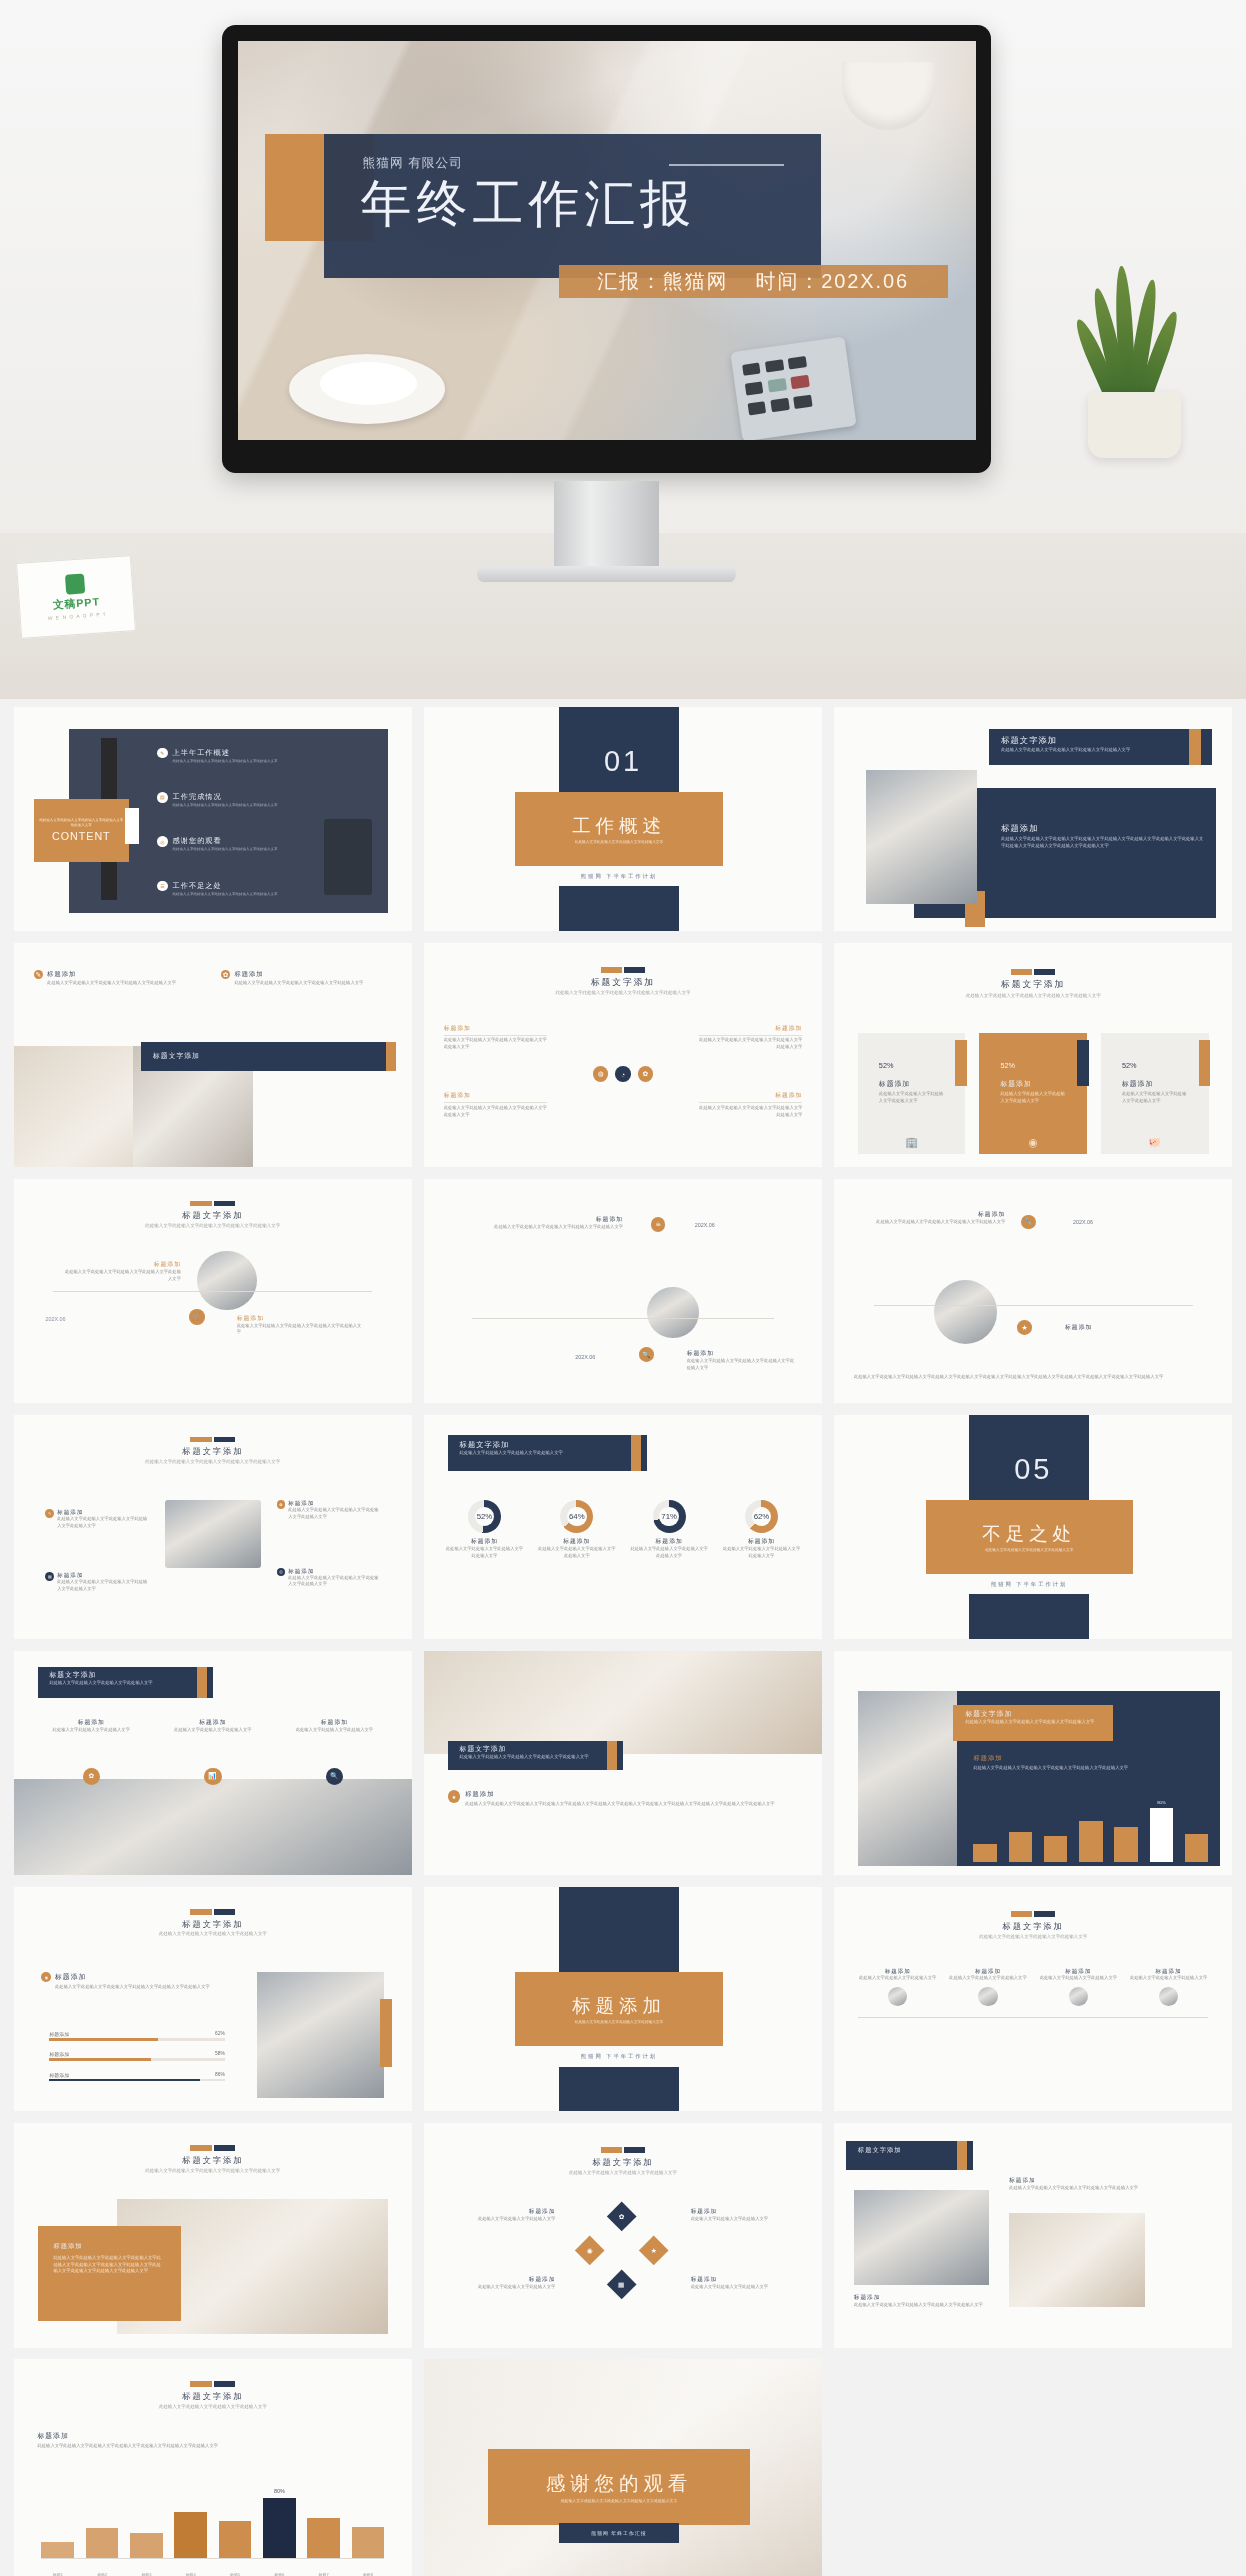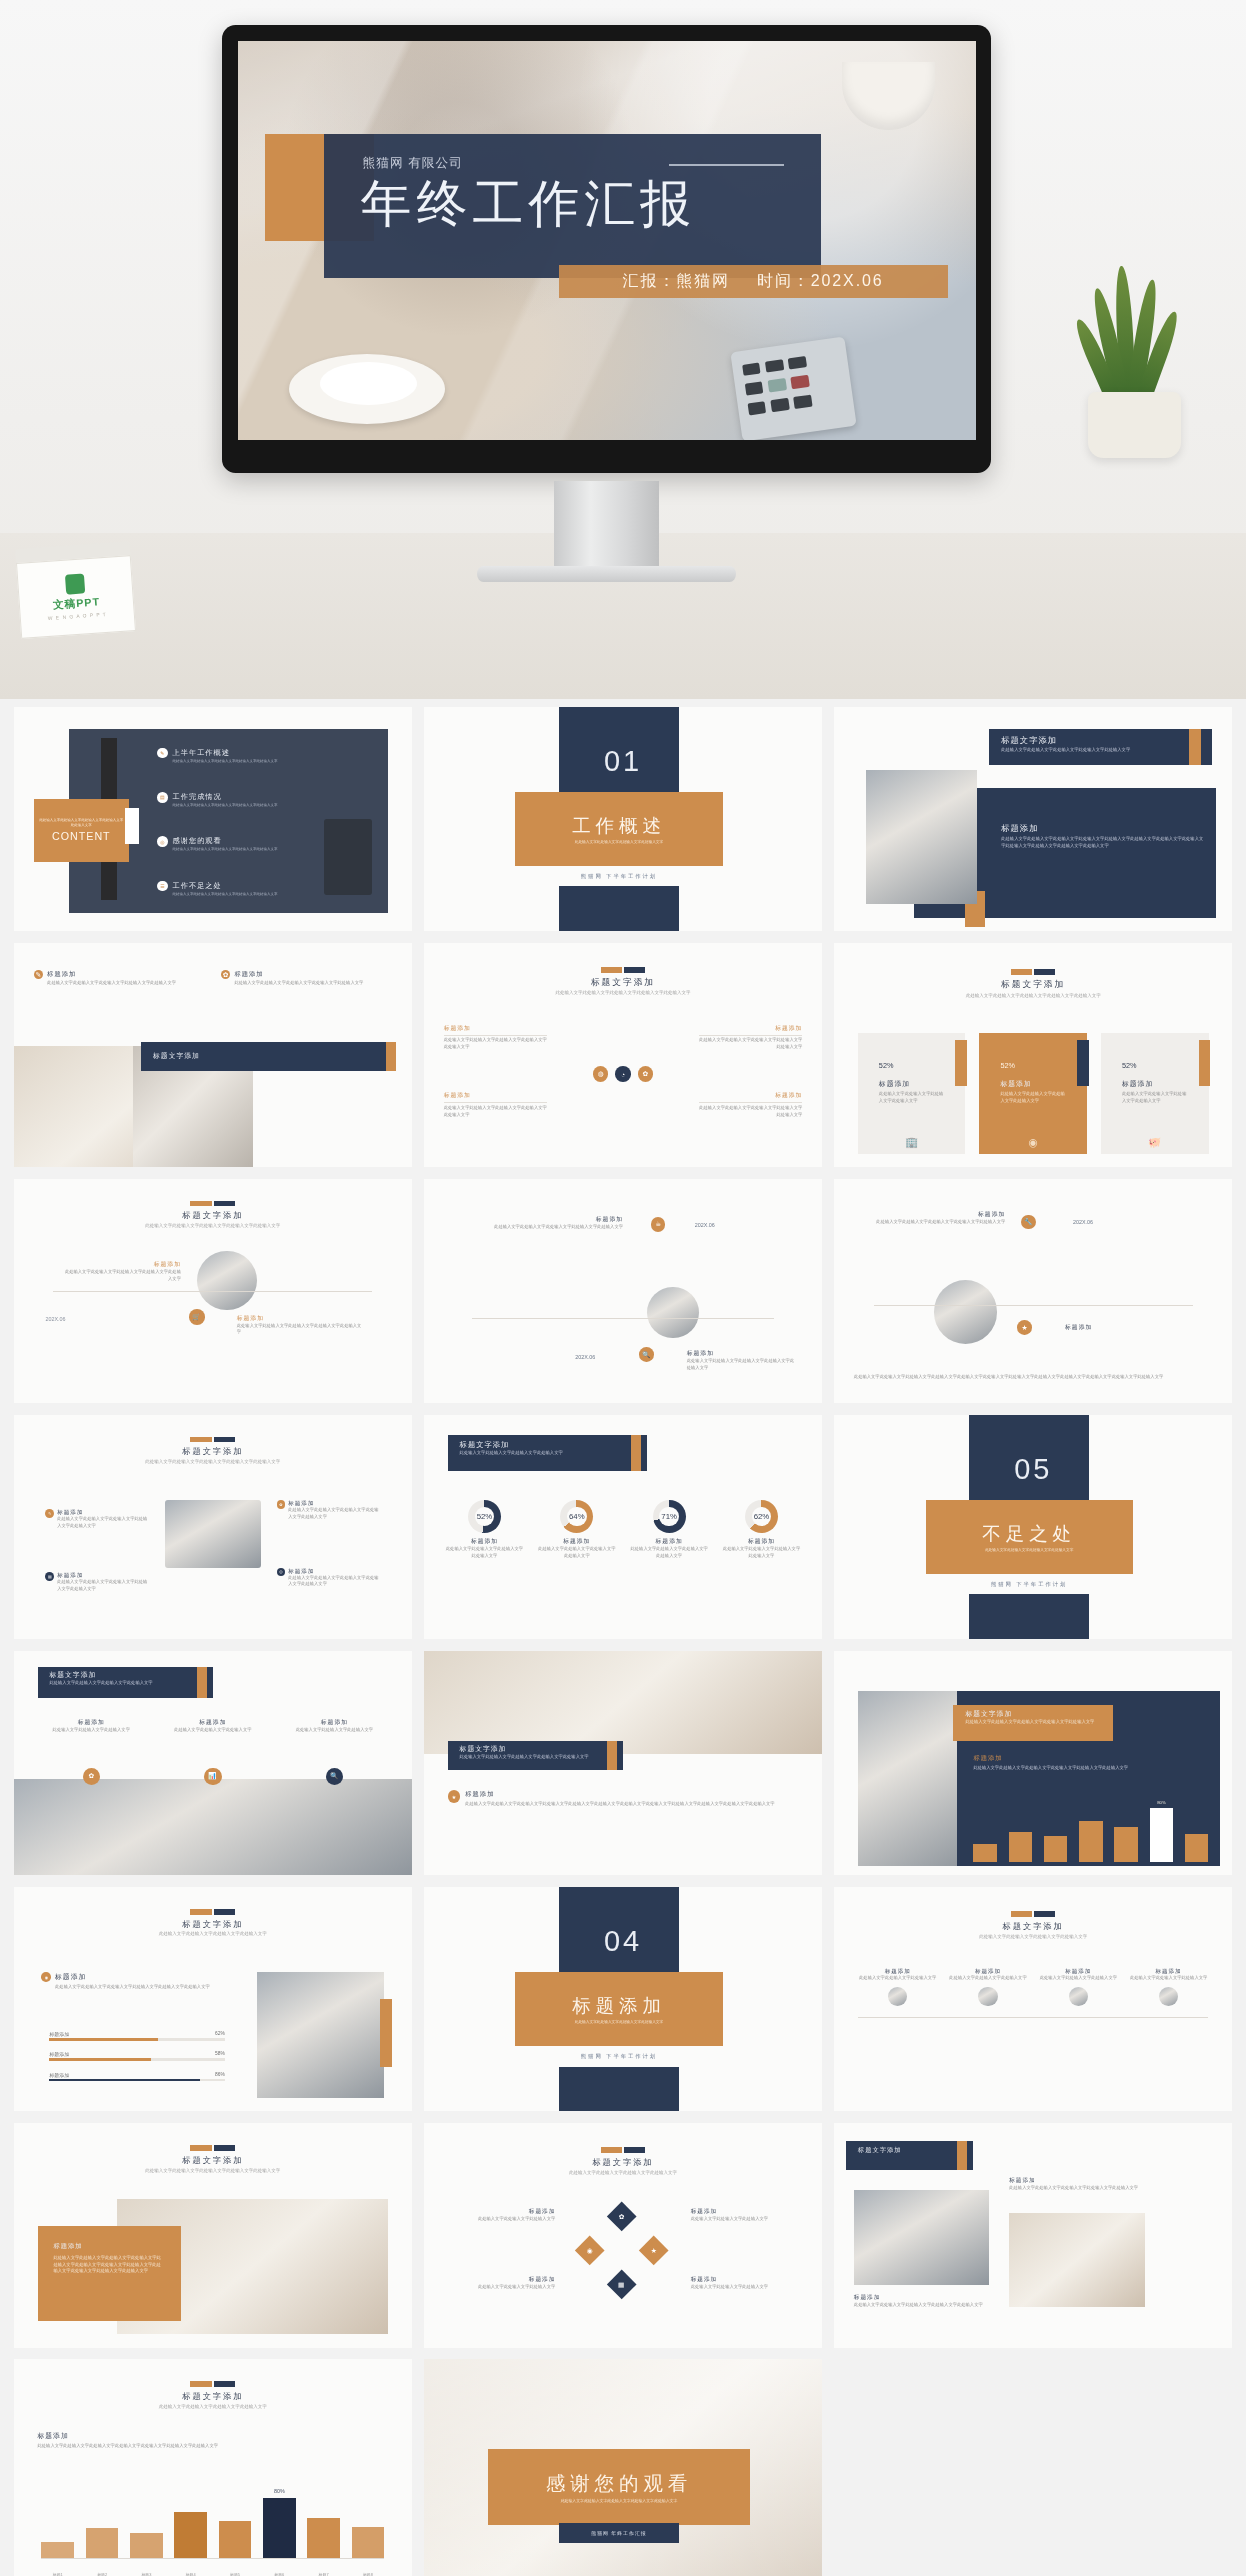--- a/index.html
+++ b/index.html
@@ -72,21 +72,21 @@
     background:rgba(41,55,82,.93);
   }
   .brandline{ position:absolute; left:39px; top:21.4px; font-size:12.7px; color:#c8cedb; letter-spacing:1px;}
   .hr-line{ position:absolute; right:37px; top:30px; width:115px; height:2.9px; background:#aab3c2;}
   .maintitle{
     position:absolute; left:37px; top:43px; font-size:51px; line-height:1.05;
     color:#eef2f8; letter-spacing:4.9px; font-weight:300;
   }
   .subbar{
     position:absolute; left:321px; top:224px; width:389px; height:33px;
-    background:rgba(198,138,78,.93); color:#fdf4e8; font-size:16px;
+    background:rgba(198,138,78,.93); color:#fdf4e8; font-size:20px;
     display:flex; align-items:center; justify-content:center; letter-spacing:1.9px;
   }
   .subbar span+span{ margin-left:27px; }
 
   .neck{ position:absolute; left:332px; top:456px; width:105px; height:90px;
     background:linear-gradient(90deg,#c9cacb,#eceded 35%,#d6d7d8 70%,#bfc0c1); }
   .base{ position:absolute; left:255px; top:541px; width:259px; height:15.6px;
     border-radius:7.8px/9.7px; background:linear-gradient(180deg,#e6e7e8,#c9cacb); }
 
   
@@ -673,23 +673,20 @@
               <div class="bar-fill" style="width:86%;background:#2b3a54"></div>
             </div>
         </div>
       </div>
     </div>
   </div>
 
   <div class="slide">
     <div class="sl-in">
       <div class="navy" style="position:absolute;left:34%;top:0;width:30%;height:100%"></div>
-      <div style="position:absolute;left:0;right:0;top:17%;text-align:center;">
-        <span class="sec-num">04</span>
-      </div>
       <div class="orange" style="position:absolute;left:23%;top:38%;width:52%;height:33%;display:flex;align-items:center;justify-content:center;flex-direction:column">
         <div class="sec-ttl">标题添加</div>
         <div style="font-size:3.7px;color:#f6e4cf;text-align:center;line-height:1.6;margin-top:1.9px;padding:0 12%">此处输入文字此处输入文字此处输入文字此处输入文字</div>
       </div>
       <div style="position:absolute;left:30%;top:71%;width:38%;height:9%;background:#fbfbfa;display:flex;align-items:center;justify-content:center">
         <span class="sec-note">熊猫网 下半年工作计划</span>
       </div>
     </div>
   </div>
 

